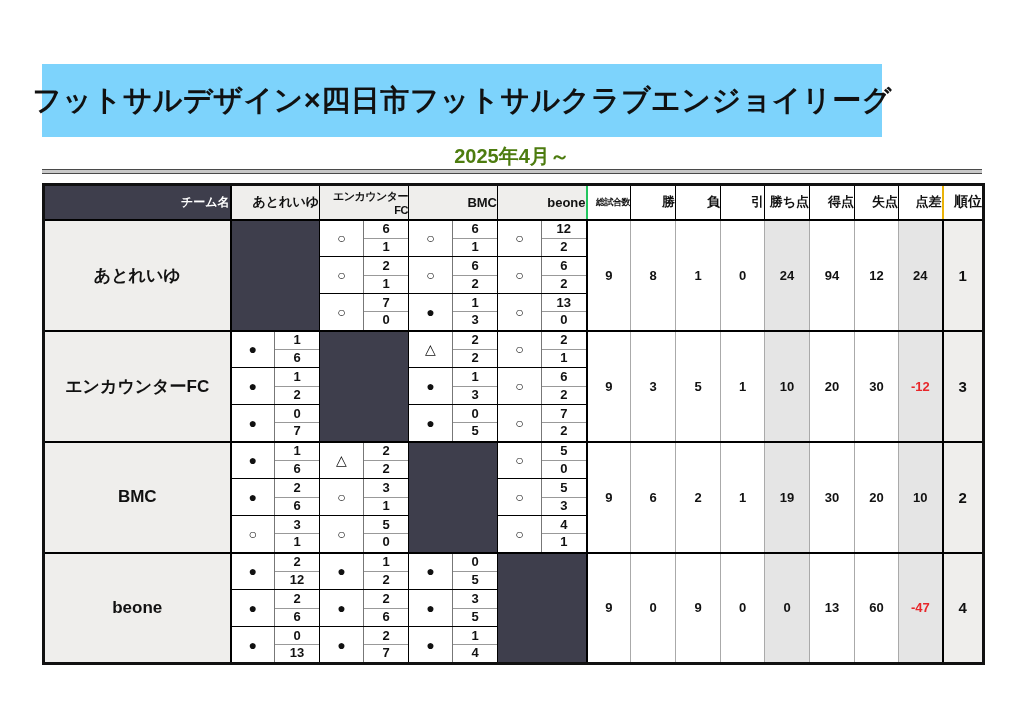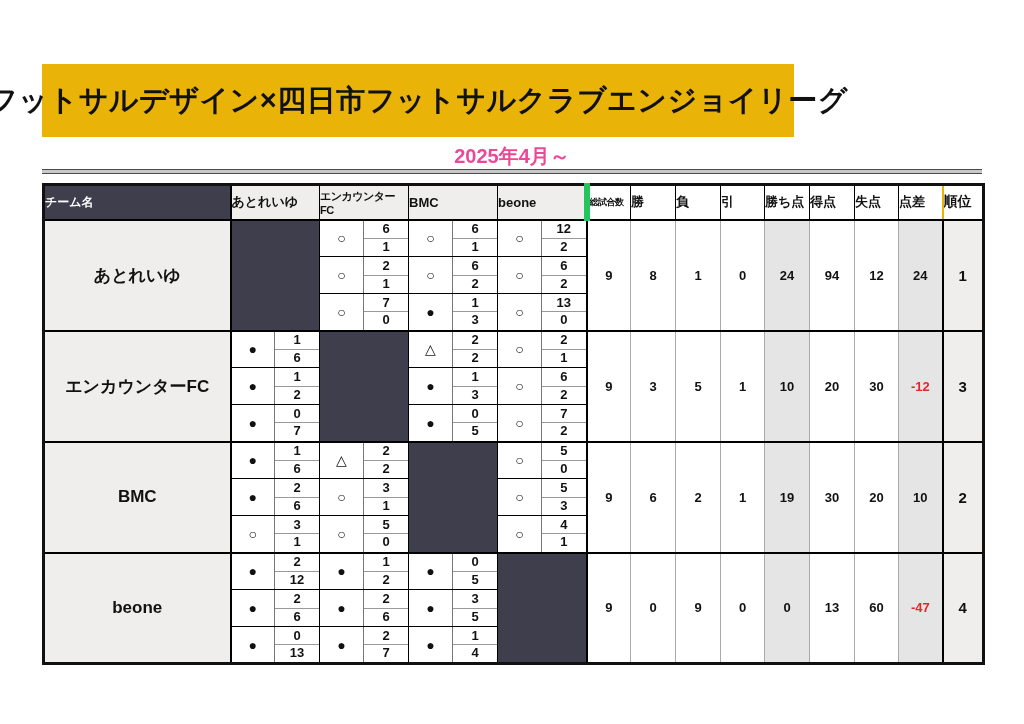--- a/index.html
+++ b/index.html
@@ -1,44 +1,44 @@
 <!DOCTYPE html>
 <html><head>
 <meta charset="utf-8">
 <style>
   * { margin:0; padding:0; box-sizing:border-box; }
   html,body { width:1024px; height:724px; background:#ffffff;
     font-family:"Liberation Sans","DejaVu Sans",sans-serif; }
   .page { width:1024px; height:724px; position:relative; }
 
-  .banner { position:absolute; left:42px; top:64px; width:752px; height:73px;
-    background:#eab308; display:flex; align-items:center; justify-content:center; }
+  .banner { position:absolute; left:42px; top:64px; width:840px; height:73px;
+    background:#7dd3fc; display:flex; align-items:center; justify-content:center; }
   .banner h1 { font-size:29px; font-weight:bold; color:#111; letter-spacing:0.5px; white-space:nowrap; }
 
   .subtitle { position:absolute; left:0; top:143px; width:1024px; text-align:center;
-    font-size:20px; font-weight:bold; color:#ec4899; }
+    font-size:20px; font-weight:bold; color:#4d7c0f; }
 
   .double-line { position:absolute; left:42px; top:169px; width:940px; height:5px;
     border-top:1.5px solid #4a4a4a; border-bottom:1.5px solid #4a4a4a; background:#c9c9c9; }
 
   table.league { position:absolute; left:42px; top:183px; width:940px;
     border-collapse:collapse; table-layout:fixed; border:3px solid #111; }
 
   tr.hdr { height:35px; }
   tr.sub { height:37px; }
 
   th { border:1.5px solid #000; border-bottom:2px solid #000; font-weight:bold;
-    text-align:left; vertical-align:middle; padding:0; overflow:hidden; }
+    text-align:right; vertical-align:middle; padding:0; overflow:hidden; }
   .th-team { background:#3E3E4C; color:#fff; font-size:12px; border-right:2px solid #000; }
   .th-opp  { background:#EFEEEC; color:#111; font-size:13px; }
   .th-opp.narrow { font-size:11px; letter-spacing:-0.5px; }
   .th-stat { background:#fff; color:#111; font-size:13px; }
   .th-stat.tiny { font-size:9px; letter-spacing:-0.5px; }
   .th-stat.rankh { font-size:14px; }
-  .th-stat.firstStat { border-left:6px solid #22c55e; }
+  .th-stat.firstStat { border-left:2px solid #22c55e; }
   .th-stat.rankh { border-left:2px solid #eab308; }
 
   td { padding:0; vertical-align:middle; text-align:center; overflow:hidden; }
 
   td.team-name { background:#EFEEEC; font-size:17px; font-weight:bold; color:#111;
     border:1.5px solid #000; border-right:2px solid #000; }
   td.diag { background:#3E3E4C; border:1.5px solid #000; }
 
   td.sym { border:1.5px solid #000; border-right:1px solid #777;
     font-size:14px; font-weight:bold; color:#111; }

